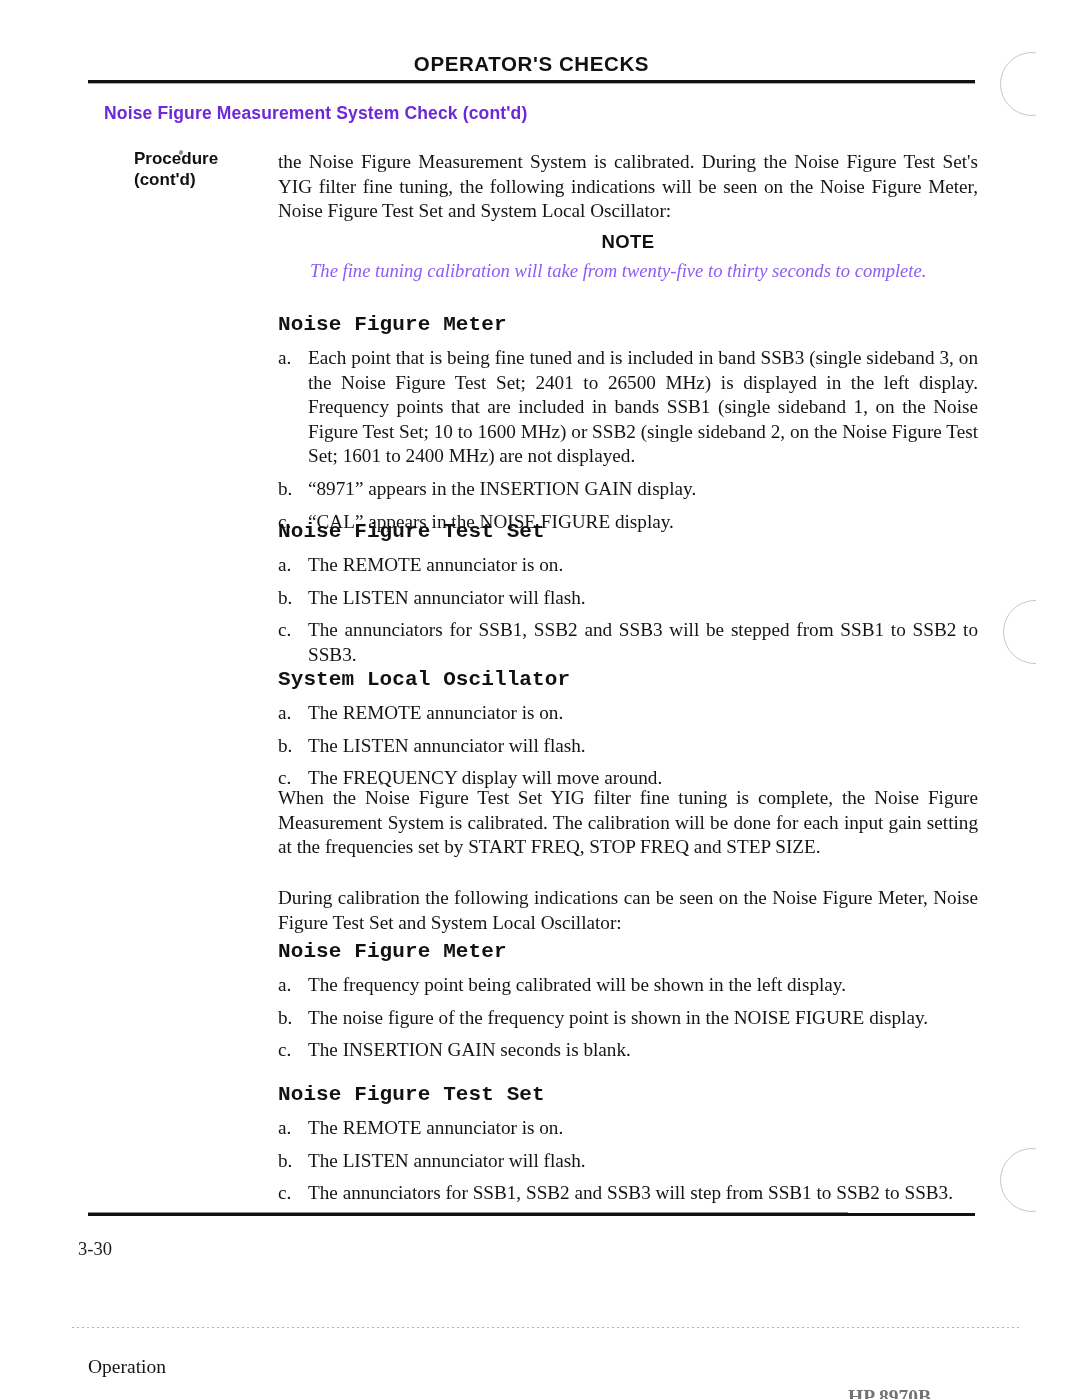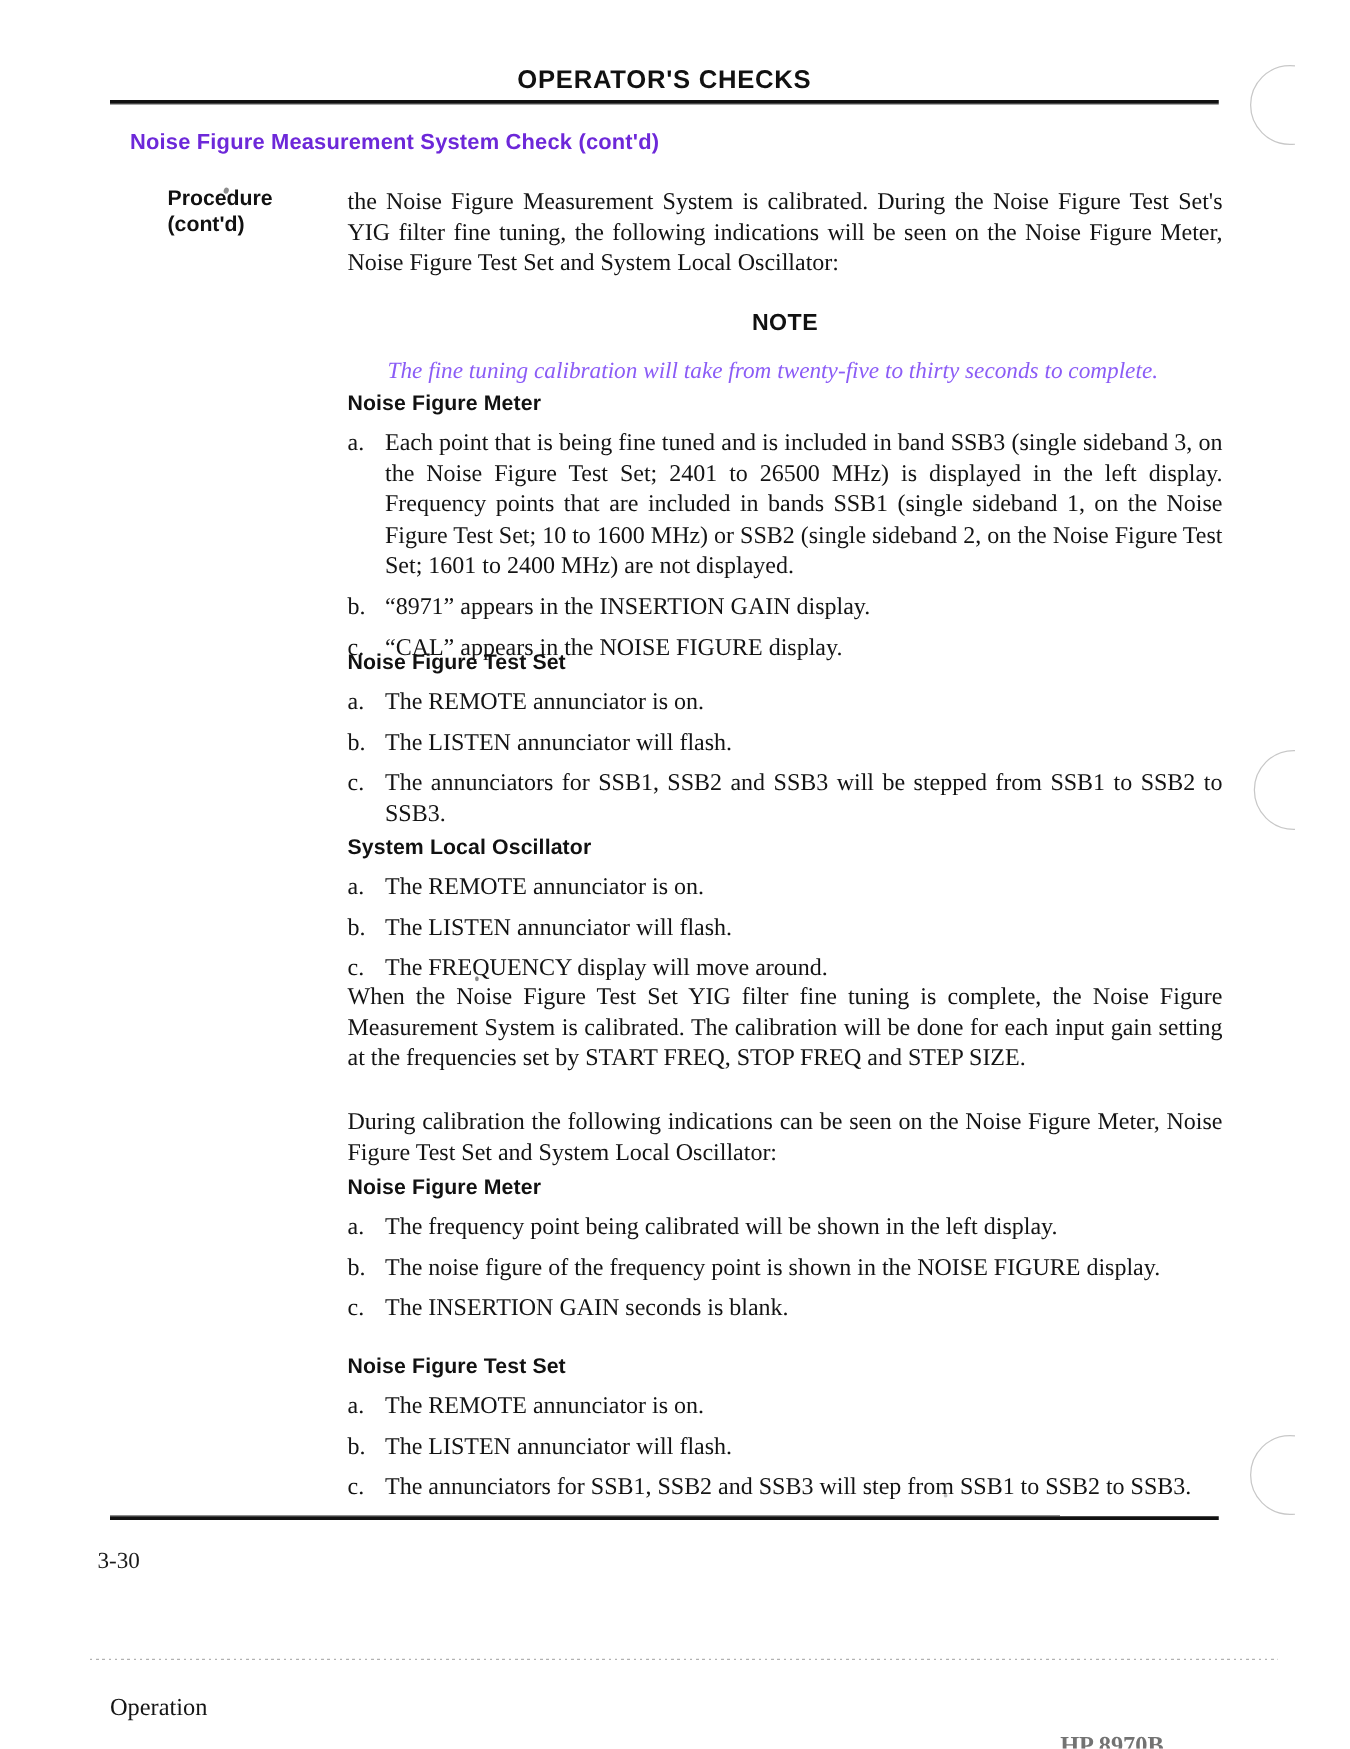--- a/index.html
+++ b/index.html
@@ -121,42 +121,42 @@
     margin: 0;
     font-size: 19.2px;
     line-height: 24.6px;
     text-align: justify;
     text-justify: inter-word;
     color: #141414;
   }
 
   
   .note-head {
-    margin: 16px;
+    margin: 0;
     text-align: center;
     font-family: "Liberation Sans", sans-serif;
     font-weight: bold;
     font-size: 18.5px;
     letter-spacing: 0.4px;
     color: #111;
   }
   .note-body {
     margin: 6px 0 0 32px;
     font-style: italic;
     font-size: 18.6px;
     line-height: 24px;
     color: #8b5cf6;
   }
 
   
   .sub-head {
     margin: 0;
-    font-family: Liberation Sans, sans-serif;
-    font-weight: bold;
-    font-size: 17px;
+    font-family: Liberation Mono, monospace;
+    font-weight: bold;
+    font-size: 21px;
     letter-spacing: 0.1px;
     color: #111;
   }
 
   
   .item {
     margin: 0;
     display: flex;
     font-size: 19.2px;
     line-height: 24.6px;

